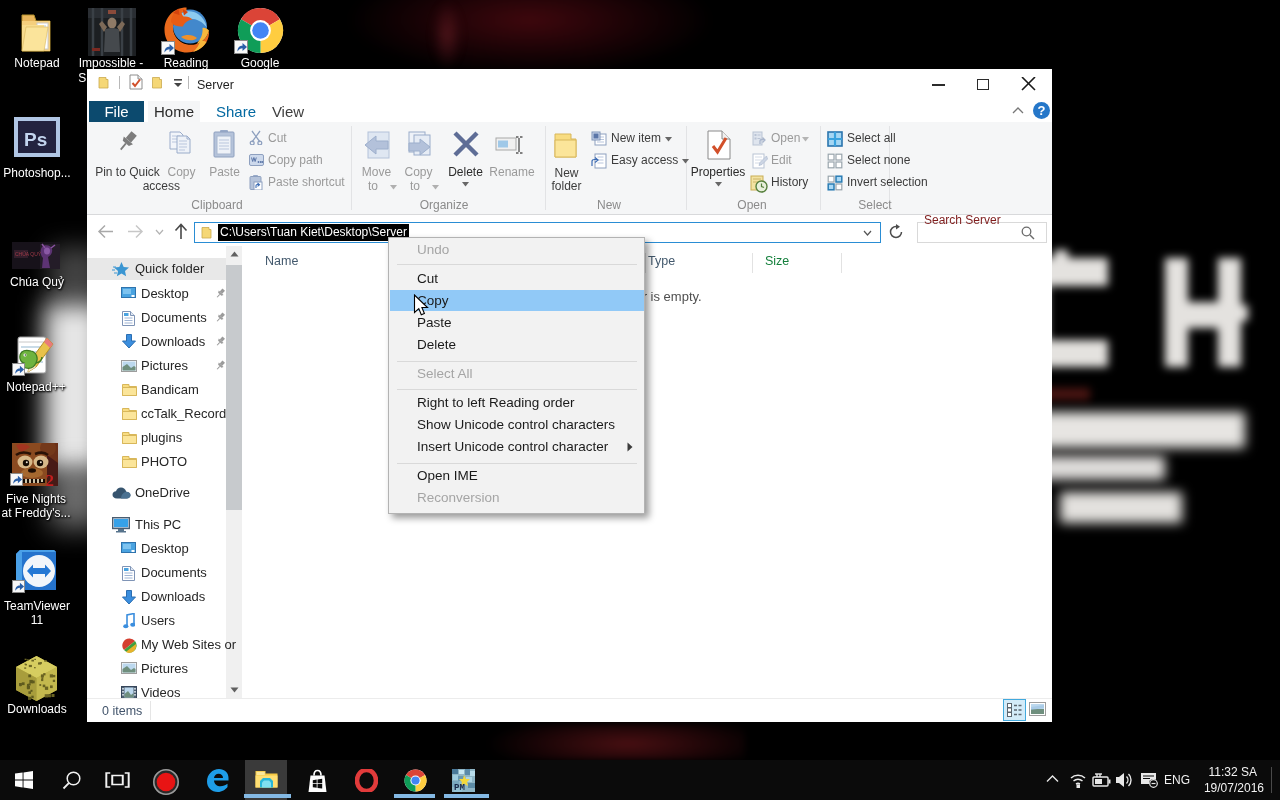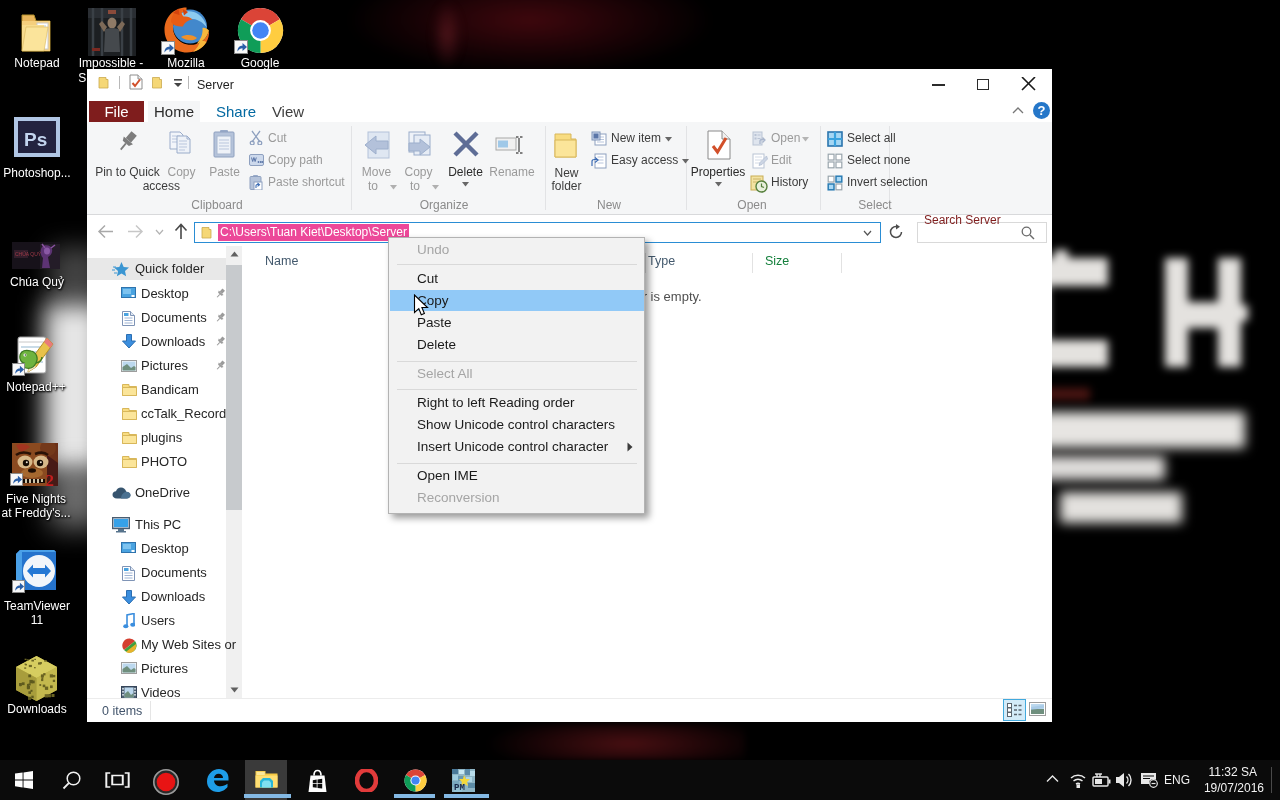--- a/index.html
+++ b/index.html
@@ -68,21 +68,21 @@
 <path d="M46 24.5 C44.5 31 40 36 33.5 38 C38 33 40 28 39.5 22 C41.5 21.5 44 22.5 46 24.5 Z" fill="#f6b73c"></path>
 <path d="M43.5 36 C40.5 41 35.5 44.5 30 46 C34 42.5 36.5 38.5 37 34.5 C39.5 34.5 41.5 35 43.5 36 Z" fill="#f6b73c"></path>
 <path d="M8 16 C8 9 13 4 19 3 C18 6 18.5 8.5 20.5 10.5 C24 10 27 11 29.5 13.5 C25 14 21.5 16.5 20 20.5 C15 21 10.5 19.5 8 16 Z" fill="#e85c15"></path>
 <path d="M10 7 L15.5 2.5 L16.5 9 Z" fill="#d4440e"></path>
         <path d="M19.5 3 L25 6 L21 9.5 Z" fill="#d4440e"></path>
 <path d="M18 31 C23 28 30 28.5 34 32 C31 35 24 35.5 18 31 Z" fill="#f0912a"></path>
 </svg><svg style="position:absolute;left:-2px;top:35px" width="14" height="14" viewBox="0 0 14 14">
         <rect x="0.5" y="0.5" width="13" height="13" fill="#f8f8f8" stroke="#8a8a8a"></rect>
         <path d="M3.5 11.5 C3.5 7.5 5.5 5.8 8.5 5.8 L8.5 3 L13 7 L8.5 11 L8.5 8.3 C6.5 8.3 5 9.3 3.5 11.5 Z" fill="#2a5fa8"></path>
       </svg></div>
-  <div class="dlabel" style="left:149px;top:56px;width:74px">Mozilla</div>
+  <div class="dlabel" style="left:149px;top:56px;width:74px">Reading</div>
   <div class="abs" id="ic-chrome" style="left:237px;top:7px;width:47px;height:47px"><svg width="47" height="47" viewBox="0 0 47 47">
         <circle cx="23.5" cy="23.5" r="22.5" fill="#fff"></circle>
         <path d="M23.5,23.5 L4,12.25 A22.5,22.5 0 0 1 43,12.25 Z" fill="#db4437"></path>
         <path d="M23.5,23.5 L43,12.25 A22.5,22.5 0 0 1 23.5,46 Z" fill="#ffcd40"></path>
         <path d="M23.5,23.5 L23.5,46 A22.5,22.5 0 0 1 4,12.25 Z" fill="#0f9d58"></path>
         <circle cx="23.5" cy="23.5" r="10.4" fill="#fff"></circle>
         <circle cx="23.5" cy="23.5" r="8.3" fill="#4285f4"></circle>
       </svg><svg style="position:absolute;left:-3px;top:33px" width="14" height="14" viewBox="0 0 14 14">
         <rect x="0.5" y="0.5" width="13" height="13" fill="#f8f8f8" stroke="#8a8a8a"></rect>
         <path d="M3.5 11.5 C3.5 7.5 5.5 5.8 8.5 5.8 L8.5 3 L13 7 L8.5 11 L8.5 8.3 C6.5 8.3 5 9.3 3.5 11.5 Z" fill="#2a5fa8"></path>
@@ -223,21 +223,21 @@
       </svg>
     <div class="abs" style="left:101px;top:7px;width:1px;height:13px;background:#b8b8b8"></div>
     <div class="abs" style="left:110px;top:9px;font-size:12.5px;color:#1f1f1f">Server</div>
 
     <div class="abs" style="left:845px;top:15px;width:13px;height:2px;background:#2b2b2b"></div>
     <div class="abs" style="left:890px;top:10px;width:12px;height:11px;border:1.6px solid #2b2b2b"></div>
     <svg class="abs" style="left:934px;top:8px" width="15" height="14" viewBox="0 0 15 14">
         <path d="M1 0 L14 13 M14 0 L1 13" stroke="#1a1a1a" stroke-width="1.6"></path>
       </svg>
 
-    <div class="abs" style="left:2px;top:32px;width:55px;height:21px;background:#7f1d1d;color:#fff;font-size:15px;text-align:center;line-height:21px">File</div>
+    <div class="abs" style="left:2px;top:32px;width:55px;height:21px;background:#0c4a6e;color:#fff;font-size:15px;text-align:center;line-height:21px">File</div>
     <div class="abs" style="left:61px;top:32px;width:52px;height:22px;background:#f5f6f7;color:#2b2b2b;font-size:15px;text-align:center;line-height:21px">Home</div>
     <div class="abs" style="left:121px;top:32px;width:48px;height:21px;color:#0369a1;font-size:15px;text-align:right;line-height:21px">Share</div>
     <div class="abs" style="left:177px;top:32px;width:48px;height:21px;color:#3e3e3e;font-size:15px;text-align:center;line-height:21px">View</div>
     <svg class="abs" style="left:925px;top:38px" width="12" height="7" viewBox="0 0 12 7">
         <path d="M1 6 L6 1 L11 6" stroke="#777" stroke-width="1.3" fill="none"></path>
       </svg>
     <div class="abs" style="left:946px;top:33px;width:17px;height:17px;border-radius:50%;background:#2577c9;color:#fff;font-size:13px;font-weight:bold;text-align:center;line-height:17px">?</div>
 
     <div class="abs" style="left:0;top:53px;width:965px;height:93px;background:#f5f6f7;border-bottom:1px solid #d8d9db"></div>
     <div id="ribbon">
@@ -439,21 +439,21 @@
           <path d="M1 1 L4.5 5 L8 1" stroke="#b3b3b3" stroke-width="1.2" fill="none"></path>
         </svg>
       <svg class="abs" style="left:86px;top:154px" width="16" height="17" viewBox="0 0 16 17">
           <path d="M8 16 L8 2 M2.5 7.5 L8 1.5 L13.5 7.5" stroke="#494949" stroke-width="1.6" fill="none"></path>
         </svg>
 
       <div class="abs" style="left:107px;top:153px;width:687px;height:21px;background:#fff;border:1px solid #2a8dd4"></div>
       <svg class="abs" style="left:114px;top:156px" width="14" height="14" viewBox="0 0 14 14">
           <path d="M1 2.5 L1 13 L10 13 L10 4.5 L8 4.5 L8 2.5 Z" fill="#f5d776" stroke="#caa94f" stroke-width=".8"></path>
         </svg>
-      <div class="abs" style="left:131px;top:155px;height:17px;background:#ec4899;color:#fff;font-size:12px;line-height:17px;padding:0 2px;white-space:nowrap">C:\Users\Tuan Kiet\Desktop\Server</div>
+      <div class="abs" style="left:131px;top:155px;height:17px;background:#000000;color:#fff;font-size:12px;line-height:17px;padding:0 2px;white-space:nowrap">C:\Users\Tuan Kiet\Desktop\Server</div>
       <svg class="abs" style="left:776px;top:161px" width="9" height="6" viewBox="0 0 9 6">
           <path d="M1 1 L4.5 5 L8 1" stroke="#555" stroke-width="1.2" fill="none"></path>
         </svg>
 
       <svg class="abs" style="left:801px;top:155px" width="16" height="16" viewBox="0 0 16 16">
           <path d="M13.5 8 A5.5 5.5 0 1 1 8 2.5" stroke="#4d4d4d" stroke-width="1.5" fill="none"></path>
           <path d="M8 0 L12 2.7 L8 5.4 Z" fill="#4d4d4d"></path>
         </svg>
 
       <div class="abs" style="left:830px;top:153px;width:130px;height:21px;background:#fff;border:1px solid #d9d9d9"></div>

